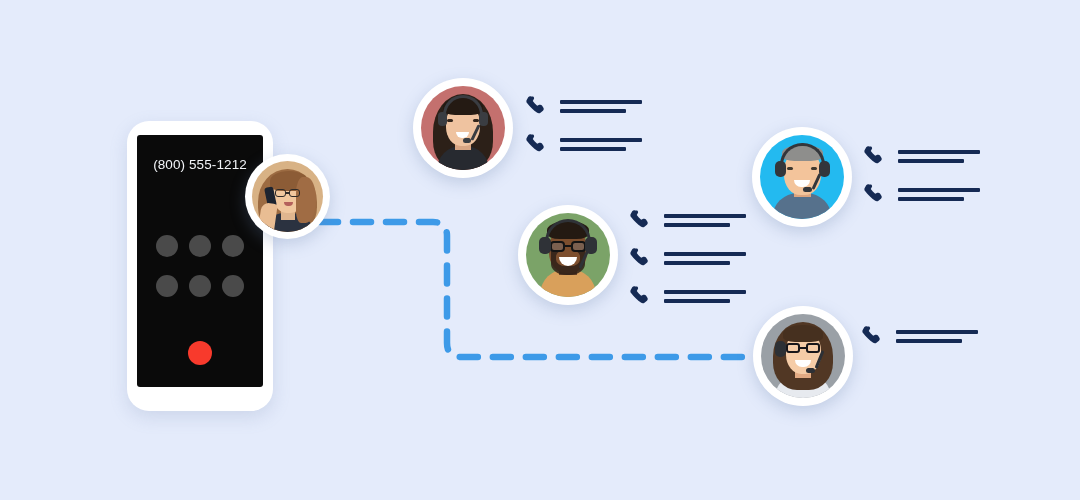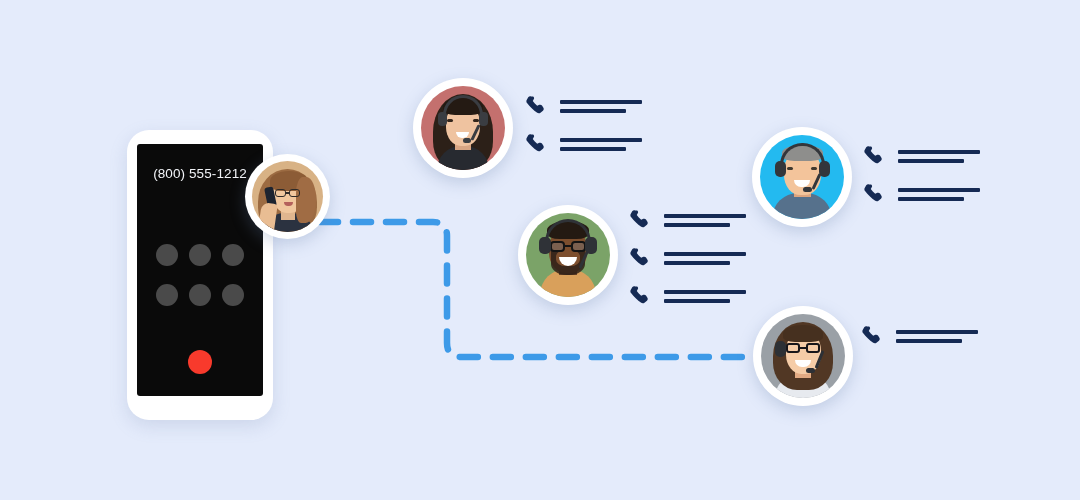--- a/index.html
+++ b/index.html
@@ -17,21 +17,21 @@
     width: 1080px;
     height: 500px;
     background: #e4ebfb;
     overflow: hidden;
   }
 
   
   #phone-device {
     position: absolute;
     left: 127px;
-    top: 130px;
+    top: 121px;
     width: 146px;
     height: 290px;
     background: #ffffff;
     border-radius: 22px;
     box-shadow: 0 6px 18px rgba(110, 130, 170, 0.20);
   }
   #phone-screen {
     position: absolute;
     left: 10px;
     top: 14px;

